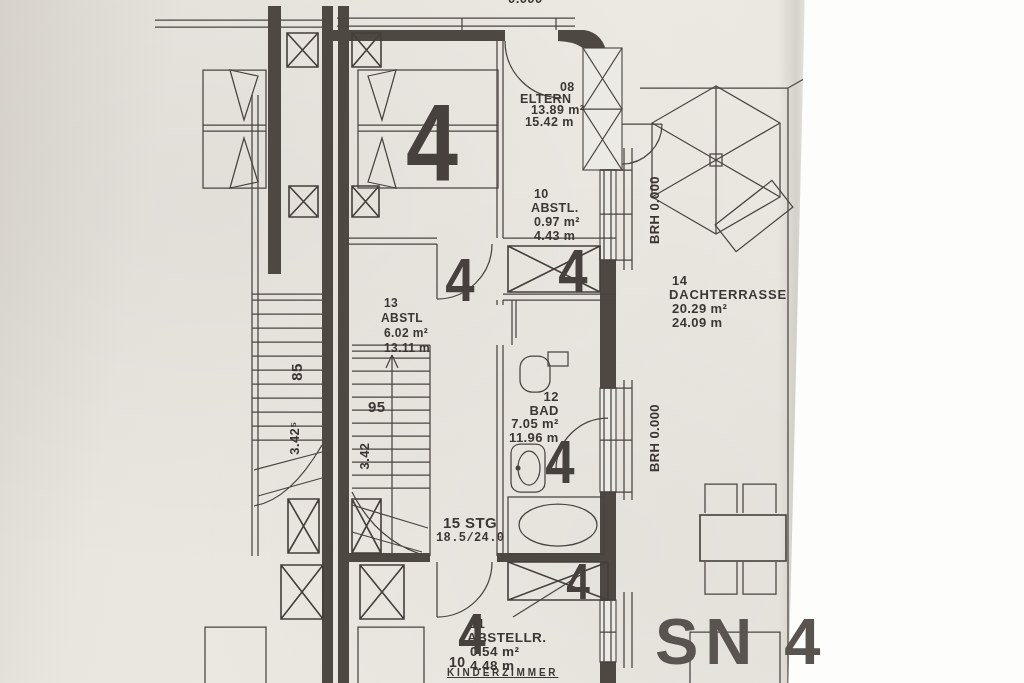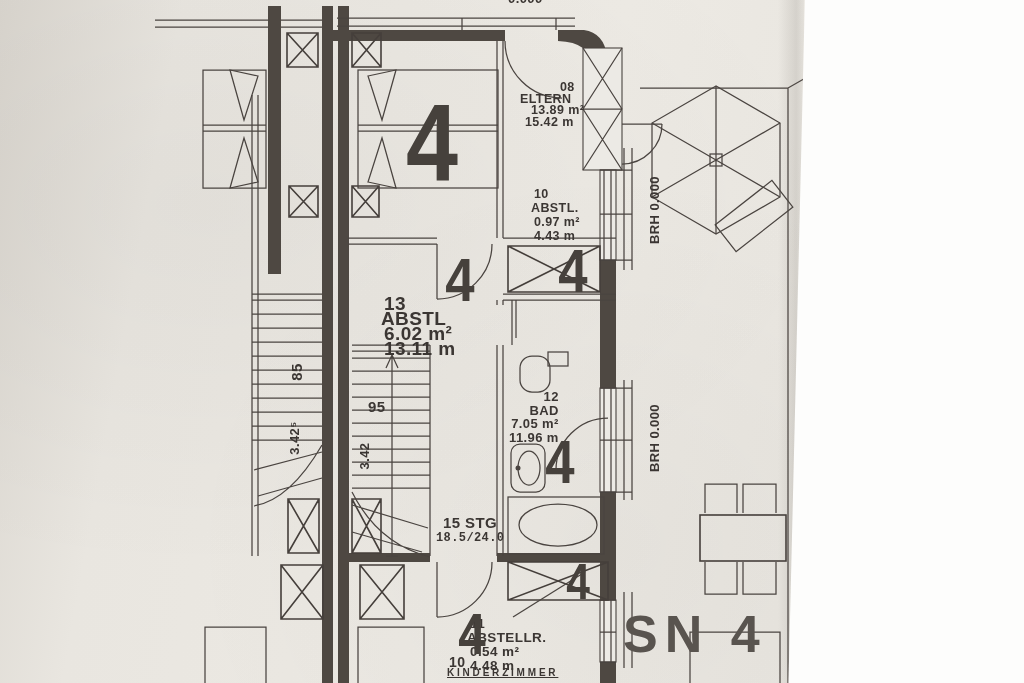--- a/index.html
+++ b/index.html
@@ -156,22 +156,28 @@
     <div class="i5">15.42 m</div>
   </div>
 
   <div class="lb blk" style="left:531px;top:187px;font-size:12.5px;line-height:14px;">
     <div class="i3">10</div>
     <div>ABSTL.</div>
     <div class="i3">0.97 m²</div>
     <div class="i3">4.43 m</div>
   </div>
 
-
-  <div class="lb blk" style="left:381px;top:296px;font-size:19px;line-height:15px;">
+  <div class="lb blk" style="left:669px;top:274px;font-size:13px;line-height:14px;">
+    <div class="i3">14</div>
+    <div style="letter-spacing:.8px;">DACHTERRASSE</div>
+    <div class="i3">20.29 m²</div>
+    <div class="i3">24.09 m</div>
+  </div>
+
+  <div class="lb blk" style="left:381px;top:296px;font-size:12px;line-height:15px;">
     <div class="i3">13</div>
     <div>ABSTL</div>
     <div class="i3">6.02 m²</div>
     <div class="i3">13.11 m</div>
   </div>
 
   <div class="lb blk" style="left:506px;top:390px;font-size:13px;line-height:13.5px;text-align:right;">
     <div class="i3">12</div>
     <div>BAD</div>
     <div class="i3">7.05 m²</div>
@@ -192,21 +198,21 @@
   <div class="lb" style="left:443px;top:514px;font-size:15px;">15 STG</div>
   <div class="lb" style="left:436px;top:531px;font-size:12px;font-family:Liberation Mono, monospace;">18.5/24.0</div>
   <div class="lb" style="left:368px;top:398px;font-size:15px;">95</div>
   <div class="lb rot" style="left:296px;top:372px;font-size:15px;">85</div>
   <div class="lb rot" style="left:294px;top:438px;font-size:13px;">3.42⁵</div>
   <div class="lb rot" style="left:364px;top:456px;font-size:13px;">3.42</div>
 
   <div class="lb rot" style="left:654px;top:210px;font-size:13px;">BRH 0.000</div>
   <div class="lb rot" style="left:654px;top:438px;font-size:13px;">BRH 0.000</div>
 
-  <div class="lb" style="left:623px;top:604px;font-size:52px;letter-spacing:7px;color:#59544f;">SN 4</div>
+  <div class="lb" style="left:655px;top:604px;font-size:65px;letter-spacing:7px;color:#59544f;">SN 4</div>
 
   <div class="b4" style="left:432px;top:142px;font-size:110px;">4</div>
   <div class="b4" style="left:460px;top:280px;font-size:62px;">4</div>
   <div class="b4" style="left:573px;top:271px;font-size:62px;">4</div>
   <div class="b4" style="left:560px;top:462px;font-size:62px;">4</div>
   <div class="b4" style="left:578px;top:582px;font-size:50px;">4</div>
   <div class="b4" style="left:472px;top:634px;font-size:58px;">4</div>
 
 </div>
 

